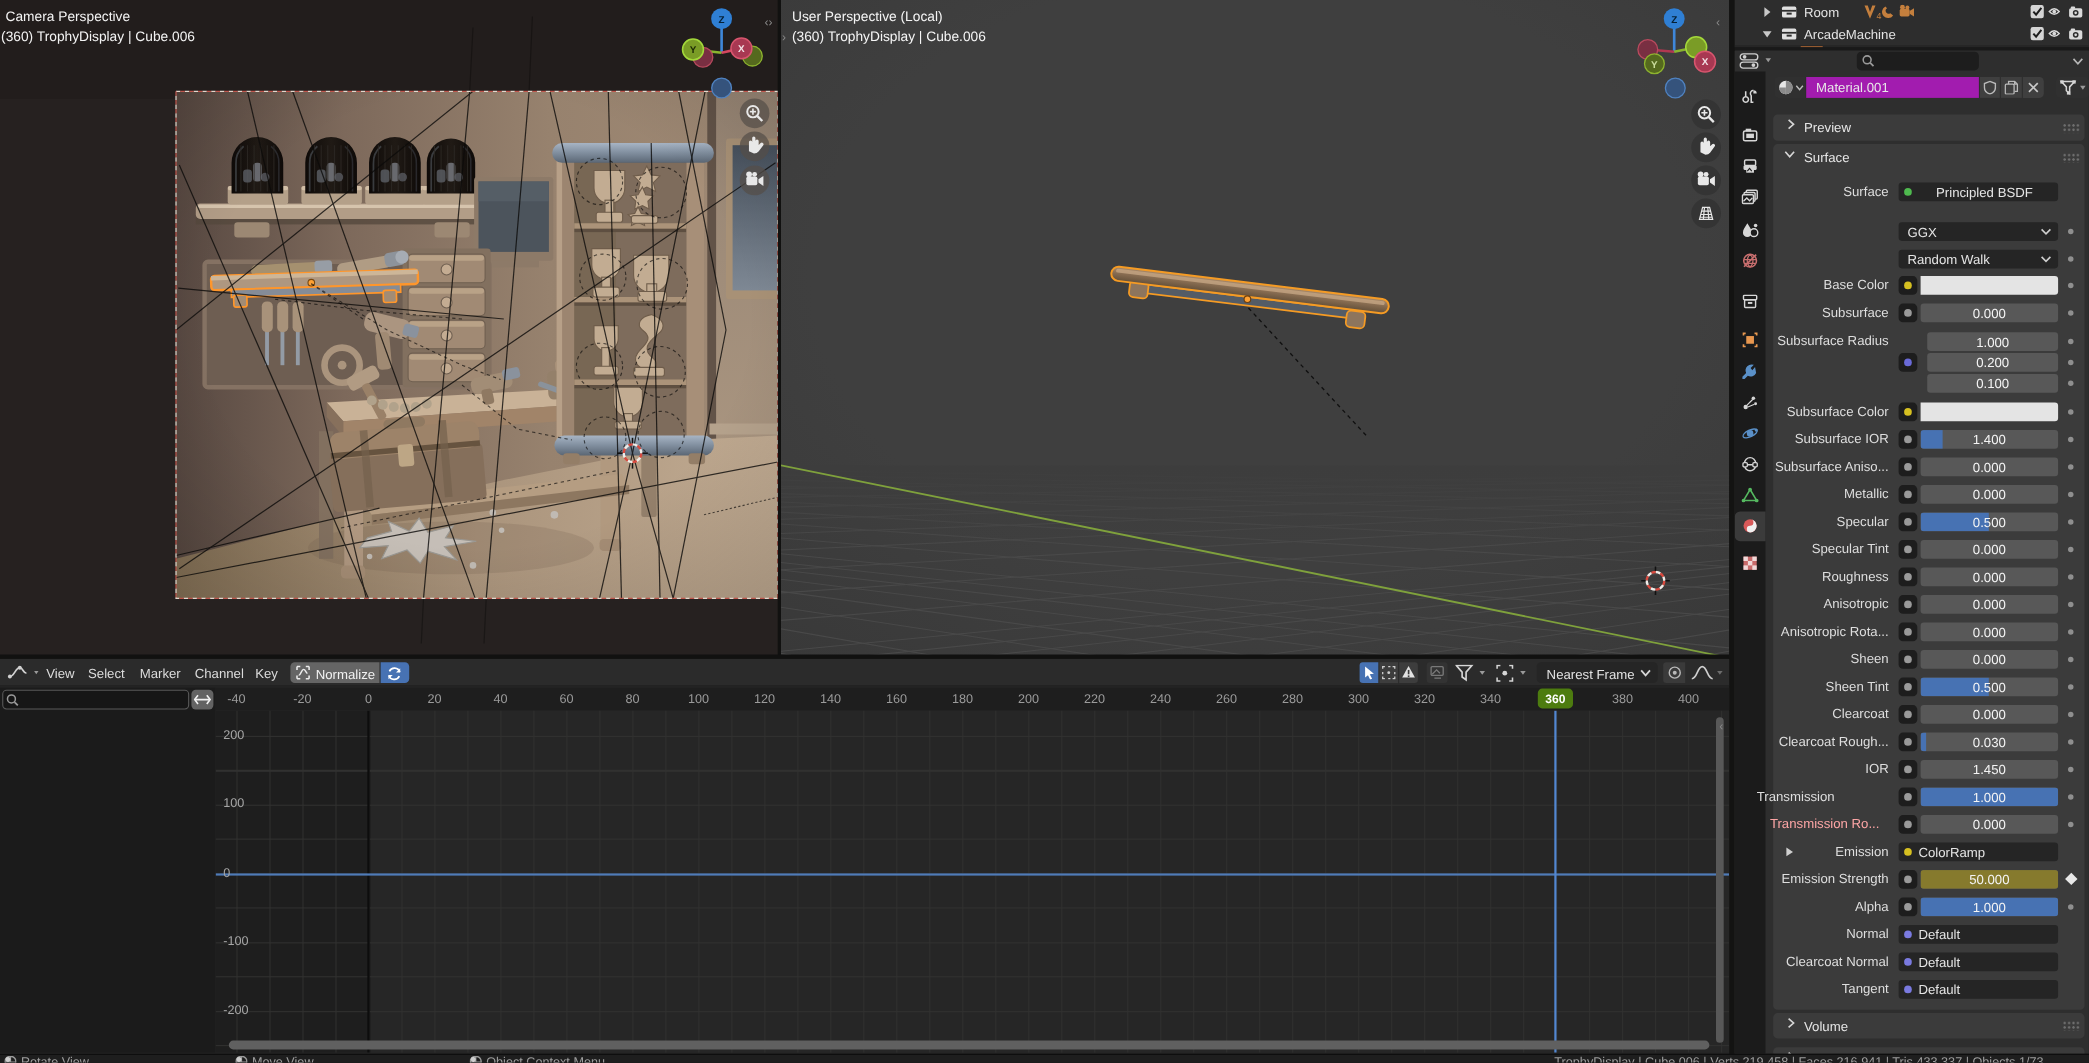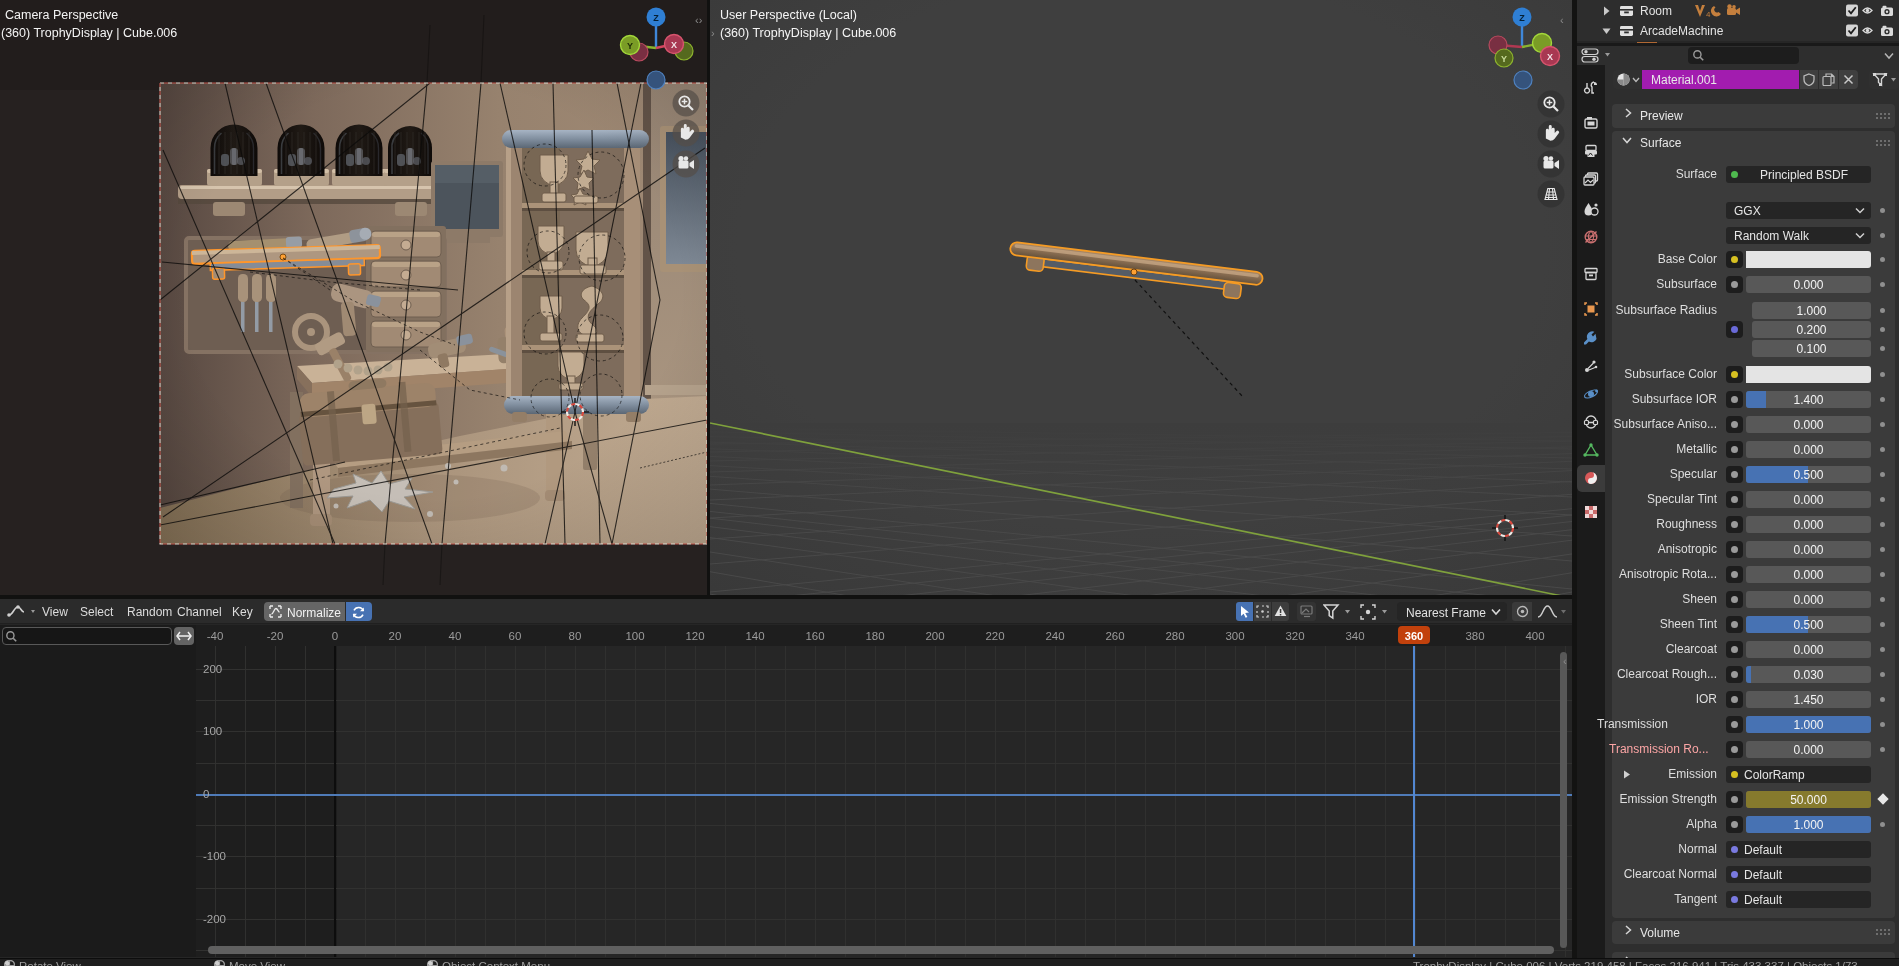--- a/index.html
+++ b/index.html
@@ -469,21 +469,21 @@
 <div class="ab" style="left:0;top:599px;width:1572px;height:359px;background:#262626;overflow:hidden">
 <div class="ab" style="left:0;top:0;width:1572px;height:25px;background:#2b2b2b;border-bottom:1px solid #202020">
 <svg class="ab" style="left:6px;top:3px" width="34" height="19" viewBox="0 0 34 19">
 <path d="M3 13 C7 13 8 5 12 5 C15 5 15 10 18 10" fill="none" stroke="#d0d0d0" stroke-width="1.6"></path>
 <circle cx="3" cy="13" r="1.8" fill="#d0d0d0"></circle>
           <circle cx="12" cy="5" r="1.8" fill="#d0d0d0"></circle>
 <path d="M25 8 l4 0 -2 3 z" fill="#9a9a9a"></path>
         </svg>
 <div class="txt" style="left:42px;top:7px;color:#dcdcdc">View</div>
 <div class="txt" style="left:80px;top:7px;color:#dcdcdc">Select</div>
-<div class="txt" style="left:127px;top:7px;color:#dcdcdc">Random</div>
+<div class="txt" style="left:127px;top:7px;color:#dcdcdc">Marker</div>
 <div class="txt" style="left:177px;top:7px;color:#dcdcdc">Channel</div>
 <div class="txt" style="left:232px;top:7px;color:#dcdcdc">Key</div>
 <div class="ab" style="left:264px;top:3px;width:81px;height:19px;background:#656565;border-radius:4px 0 0 4px">
 <svg class="ab" style="left:4px;top:2px" width="15" height="15" viewBox="0 0 15 15">
             <path d="M2 2 h3 M2 2 v3 M13 2 h-3 M13 2 v3 M2 13 h3 M2 13 v-3 M13 13 h-3 M13 13 v-3" stroke="#ececec" stroke-width="1.4" fill="none"></path>
             <path d="M3.5 10 C5.5 10 6 4.5 8 4.5 C9.8 4.5 10 8 11.5 8" stroke="#ececec" stroke-width="1.3" fill="none"></path>
           </svg>
 <div class="txt" style="left:23px;top:5px;color:#f2f2f2">Normalize</div>
         </div>
 <div class="ab" style="left:346px;top:3px;width:26px;height:19px;background:#4772b3;border-radius:0 4px 4px 0">
@@ -591,21 +591,21 @@
 <div class="txt" style="left:7px;top:18px;color:#a6a6a6;font-size:11.5px">200</div>
 <div class="txt" style="left:7px;top:80px;color:#a6a6a6;font-size:11.5px">100</div>
 <div class="txt" style="left:7px;top:143px;color:#a6a6a6;font-size:11.5px">0</div>
 <div class="txt" style="left:7px;top:205px;color:#a6a6a6;font-size:11.5px">-100</div>
 <div class="txt" style="left:7px;top:268px;color:#a6a6a6;font-size:11.5px">-200</div>
 <div class="ab" style="left:1217px;top:0;width:2px;height:311px;background:#5287d1"></div>
 <div class="ab" style="left:12px;top:300px;width:1346px;height:8px;background:#606060;border-radius:4px"></div>
 <div class="ab" style="left:1364px;top:6px;width:7px;height:296px;background:#585858;border-radius:3.5px"></div>
 <div class="txt" style="left:1367px;top:10px;color:#8a8a8a;font-size:11px">‹</div>
 </div>
-<div class="ab" style="left:1398px;top:27px;width:32px;height:18px;background:#c2410c;border-radius:4px;text-align:center"><span style="color:#fff;font-size:11px;font-weight:bold;line-height:18px">360</span></div>
+<div class="ab" style="left:1398px;top:27px;width:32px;height:18px;background:#4d7c0f;border-radius:4px;text-align:center"><span style="color:#fff;font-size:11px;font-weight:bold;line-height:18px">360</span></div>
 </div>
 <div class="ab" style="left:1577px;top:0;width:322px;height:43px;background:#2d2d2d;overflow:hidden">
 <svg class="ab" style="left:26px;top:6px" width="8" height="10">
         <path d="M1 0.5 v9 l5.5 -4.5 z" fill="#c8c8c8"></path>
       </svg>
       <svg class="ab" style="left:42px;top:4px" width="15" height="14" viewBox="0 0 15 14">
         <rect x="1" y="2" width="13" height="10" rx="1.4" fill="#e0e0e0"></rect>
         <rect x="1" y="5" width="13" height="1.6" fill="#2d2d2d"></rect>
         <rect x="5.2" y="7.5" width="4.6" height="1.8" fill="#2d2d2d"></rect>
       </svg>

